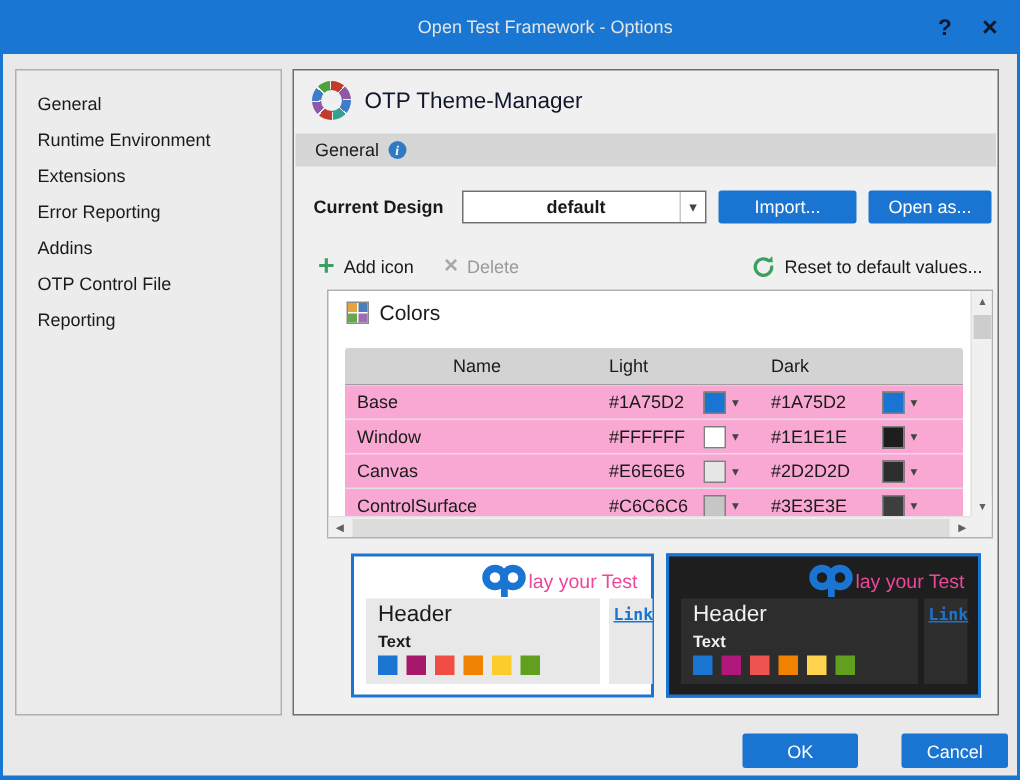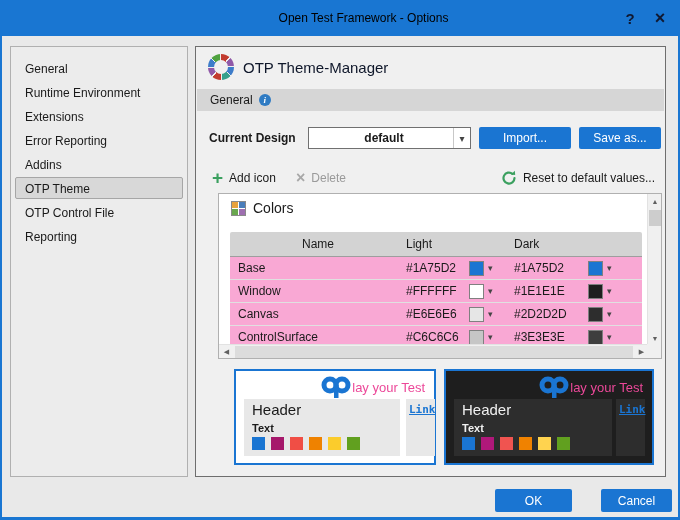--- a/index.html
+++ b/index.html
@@ -2,21 +2,21 @@
 <html><head>
 <meta charset="utf-8">
 <style>
   * { margin:0; padding:0; box-sizing:border-box; }
   html,body { width:680px; height:520px; }
   body { font-family:"Liberation Sans", sans-serif; font-size:12px; color:#1a1a1a; }
 
   .window { position:relative; width:680px; height:520px; background:#1976d2; overflow:hidden; }
   .titlebar { position:absolute; left:0; top:0; width:680px; height:36px; background:#1976d2;
               display:flex; align-items:center; justify-content:center; }
-  .titlebar .title { color:#000000; font-size:12px;margin-left:47px; }
+  .titlebar .title { color:#e5e5e5; font-size:12px;margin-left:47px; }
   .tb-btns { position:absolute; right:8px; top:0; height:36px; display:flex; align-items:center; gap:6px; }
   .tb-btn { width:24px; height:24px; display:flex; align-items:center; justify-content:center;
             color:#101830; font-weight:bold; font-size:15px; cursor:default; }
 
   .client { position:absolute; left:2px; top:36px; width:676px; height:481px; background:#e9e9e9; }
 
   .sidebar { position:absolute; left:8px; top:10px; width:178px; height:431px;
              background:#ececec; border:1px solid #b0b0b0; padding-top:8px; }
   .side-item { height:22px; line-height:22px; margin:2px 4px 1px 4px; padding-left:9px;
                border:1px solid transparent; border-radius:2px; color:#1a1a1a; }
@@ -122,21 +122,20 @@
   </div>
 
   <div class="client">
 
     <div class="sidebar" id="sidebar">
         <div class="side-item">General</div>
         <div class="side-item">Runtime Environment</div>
         <div class="side-item">Extensions</div>
         <div class="side-item">Error Reporting</div>
         <div class="side-item">Addins</div>
-        <div class="side-item selected">OTP Theme</div>
         <div class="side-item">OTP Control File</div>
         <div class="side-item">Reporting</div>
       </div>
 
     <div class="main">
 
       <div class="otp-head">
         <span class="ring"></span>
         <span class="otp-title">OTP Theme-Manager</span>
       </div>
@@ -145,21 +144,21 @@
         <span>General</span>
         <span class="info-icon">i</span>
       </div>
 
       <span class="design-label">Current Design</span>
       <div class="combo">
         <span class="val">default</span>
         <span class="dd">▾</span>
       </div>
       <button class="btn-blue btn-import">Import...</button>
-      <button class="btn-blue btn-save">Save as...</button>
+      <button class="btn-blue btn-save">Open as...</button>
 
       <div class="tool-row">
         <span class="tool t-add">
           <span class="plus">+</span>
           <span>Add icon</span>
         </span>
         <span class="tool t-del">
           <span class="xgray">×</span>
           <span>Delete</span>
         </span>

